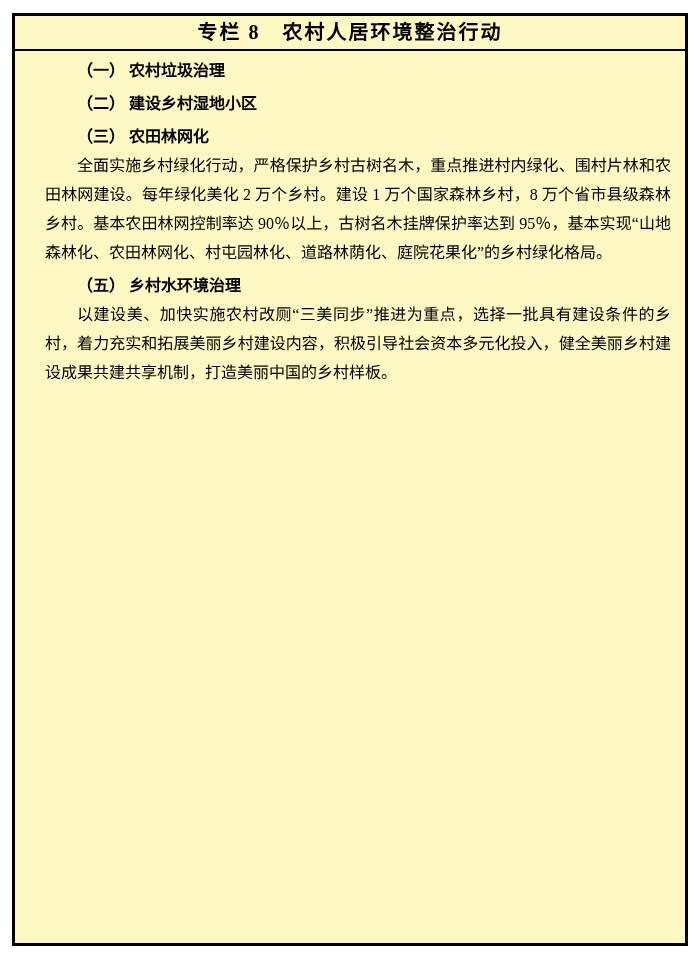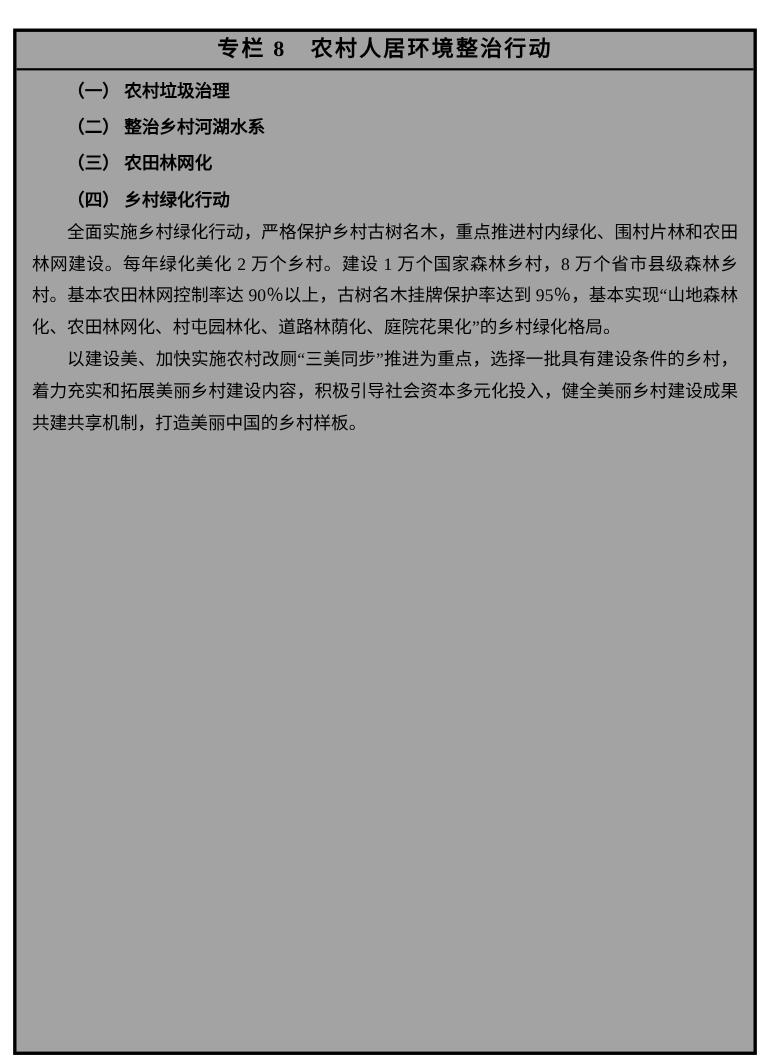--- a/index.html
+++ b/index.html
@@ -12,40 +12,40 @@
     width: 700px;
     height: 961px;
     background: #ffffff;
     font-family: "Liberation Serif", "DejaVu Serif", serif;
     color: #000000;
     overflow: hidden;
   }
   .column-box {
     position: absolute;
     left: 12px;
-    top: 26px;
+    top: 13px;
     width: 670px;
     height: 927px;
     border: 3px solid #000000;
     box-sizing: content-box;
-    background: #a3a3a3;
+    background: #fef9c3;
   }
   .column-title {
     height: 33px;
     line-height: 33px;
     border-bottom: 2px solid #000000;
     text-align: center;
     font-weight: bold;
     font-size: 20px;
     letter-spacing: 2px;
     white-space: nowrap;
     overflow: hidden;
   }
   .column-content {
-    padding: 1px 14px 0 14px;
+    padding: 1px 14px 0 30px;
     font-size: 16px;
     line-height: 29px;
     overflow: hidden;
   }
   .section { margin: 0; }
   .section-heading {
     margin: 4px 0 0 0;
     padding: 0;
     font-size: 16px;
     font-weight: bold;
@@ -67,33 +67,33 @@
 <div class="page">
   <div class="column-box">
     <div class="column-title">专栏 8　农村人居环境整治行动</div>
     <div class="column-content">
 
       <div class="section">
         <h3 class="section-heading">（一） 农村垃圾治理</h3>
       </div>
 
       <div class="section">
-        <h3 class="section-heading">（二） 整治乡村河湖水系</h3>
+        <h3 class="section-heading">（二） 建设乡村湿地小区</h3>
       </div>
 
       <div class="section">
         <h3 class="section-heading">（三） 农田林网化</h3>
       </div>
 
       <div class="section">
-        <h3 class="section-heading">（四） 乡村绿化行动</h3>
         <p class="section-paragraph">全面实施乡村绿化行动，严格保护乡村古树名木，重点推进村内绿化、围村片林和农田林网建设。每年绿化美化 2 万个乡村。建设 1 万个国家森林乡村，8 万个省市县级森林乡村。基本农田林网控制率达 90％以上，古树名木挂牌保护率达到 95％，基本实现“山地森林化、农田林网化、村屯园林化、道路林荫化、庭院花果化”的乡村绿化格局。</p>
       </div>
 
       <div class="section">
+        <h3 class="section-heading">（五） 乡村水环境治理</h3>
       </div>
 
       <div class="section">
         <p class="section-paragraph">以建设美、加快实施农村改厕“三美同步”推进为重点，选择一批具有建设条件的乡村，着力充实和拓展美丽乡村建设内容，积极引导社会资本多元化投入，健全美丽乡村建设成果共建共享机制，打造美丽中国的乡村样板。</p>
       </div>
 
     </div>
   </div>
 </div>
 

